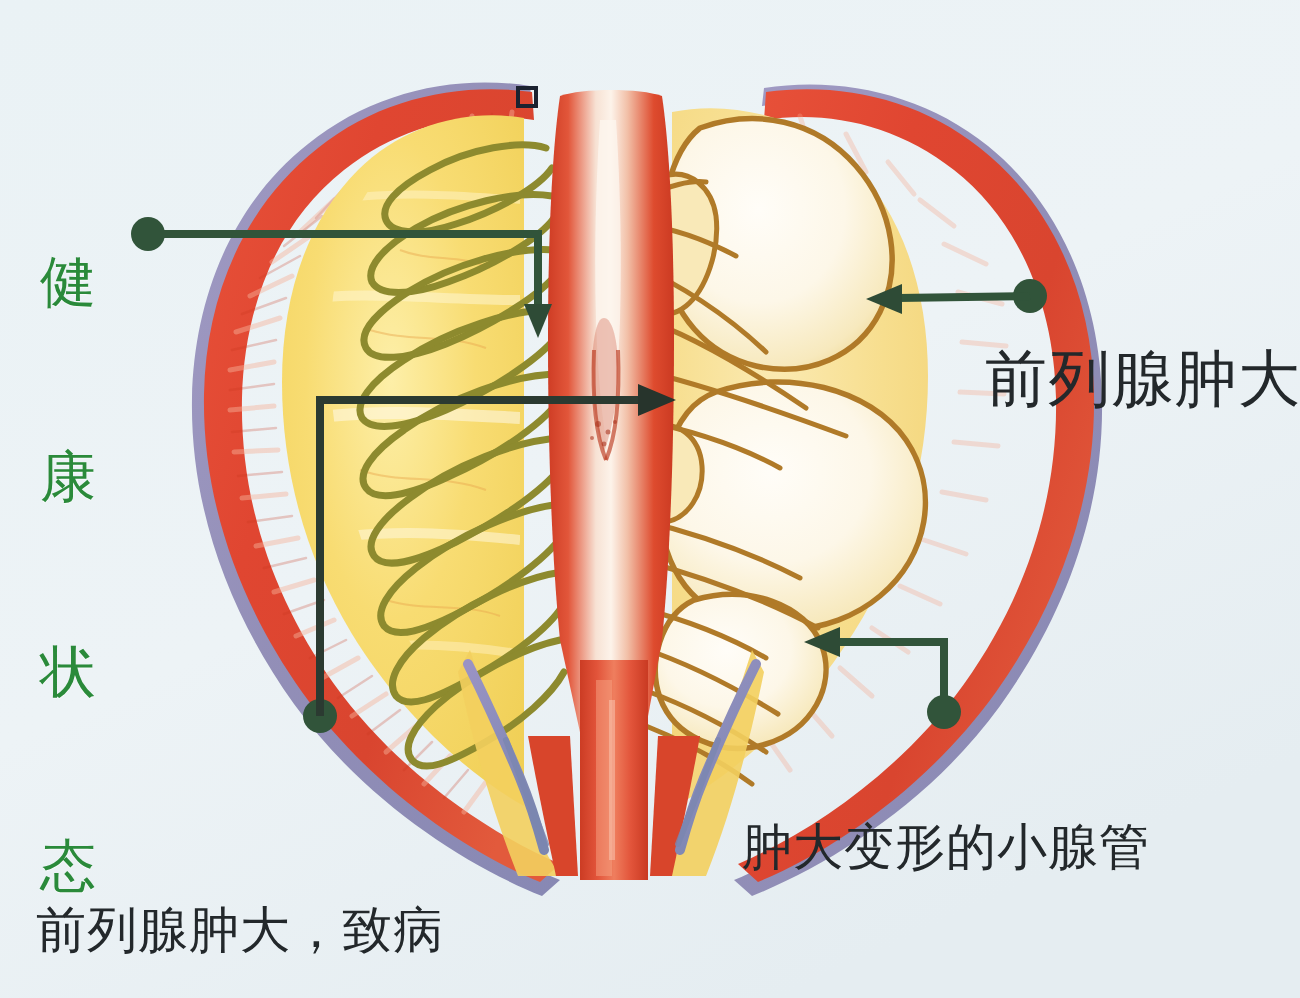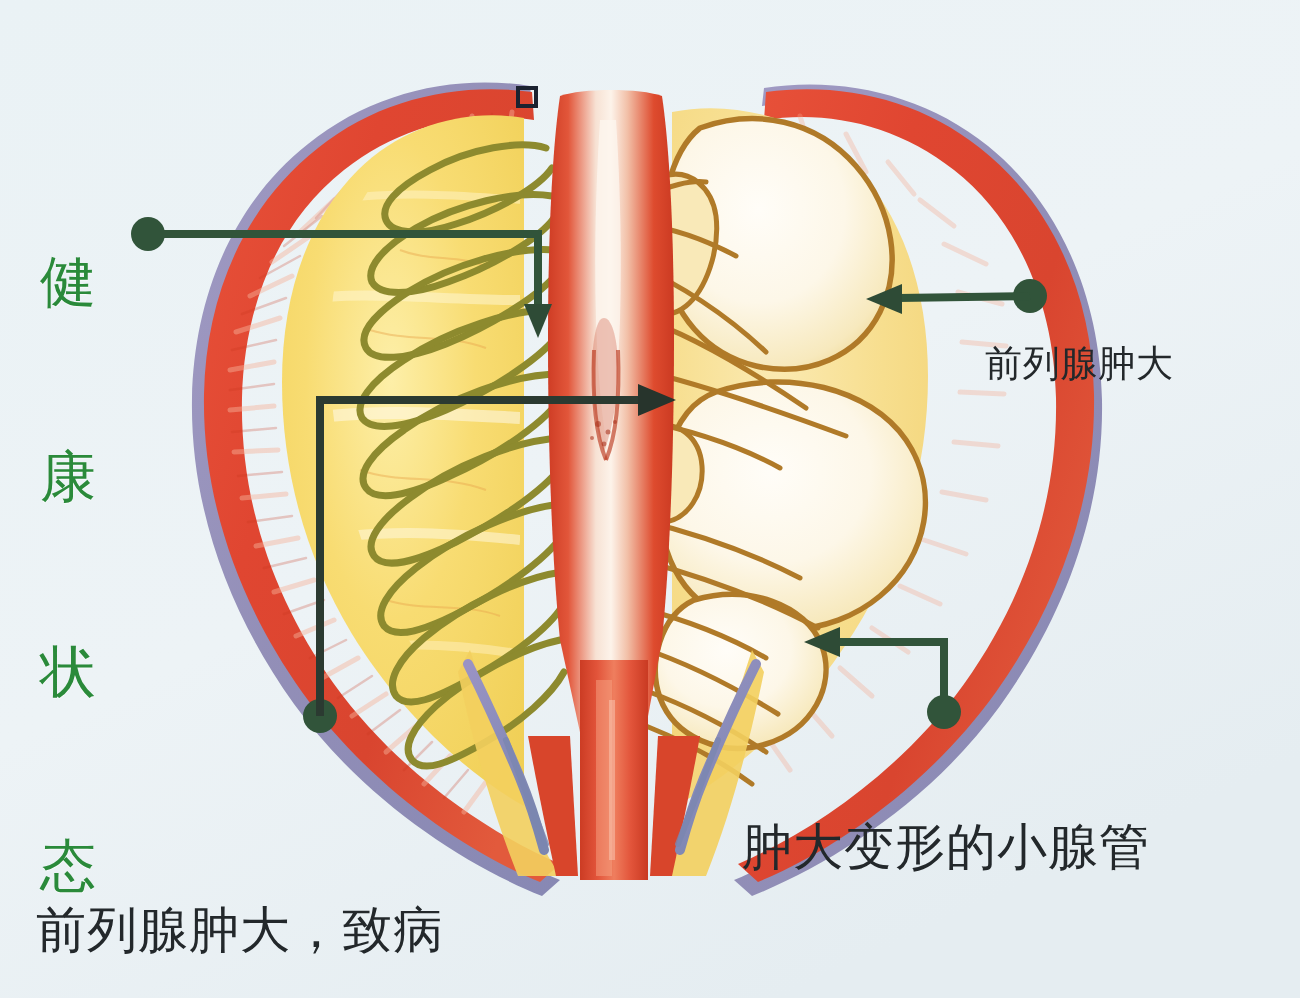--- a/index.html
+++ b/index.html
@@ -28,21 +28,21 @@
     letter-spacing: 0.02em;
   }
   .lbl-green {
     color: #2a8a3a;
     font-size: 56px;
     font-weight: 500;
     text-shadow: 0 1px 1px rgba(255,255,255,0.7);
   }
   .lbl-dark {
     color: #23282b;
-    font-size: 37px;
+    font-size: 62px;
     font-weight: 500;
   }
   #label-health {
     left: 40px;
     top: 120px;
     width: 70px;
     line-height: 1.16;
   }
   #label-health span { display: block; }
   #label-enlarged {

